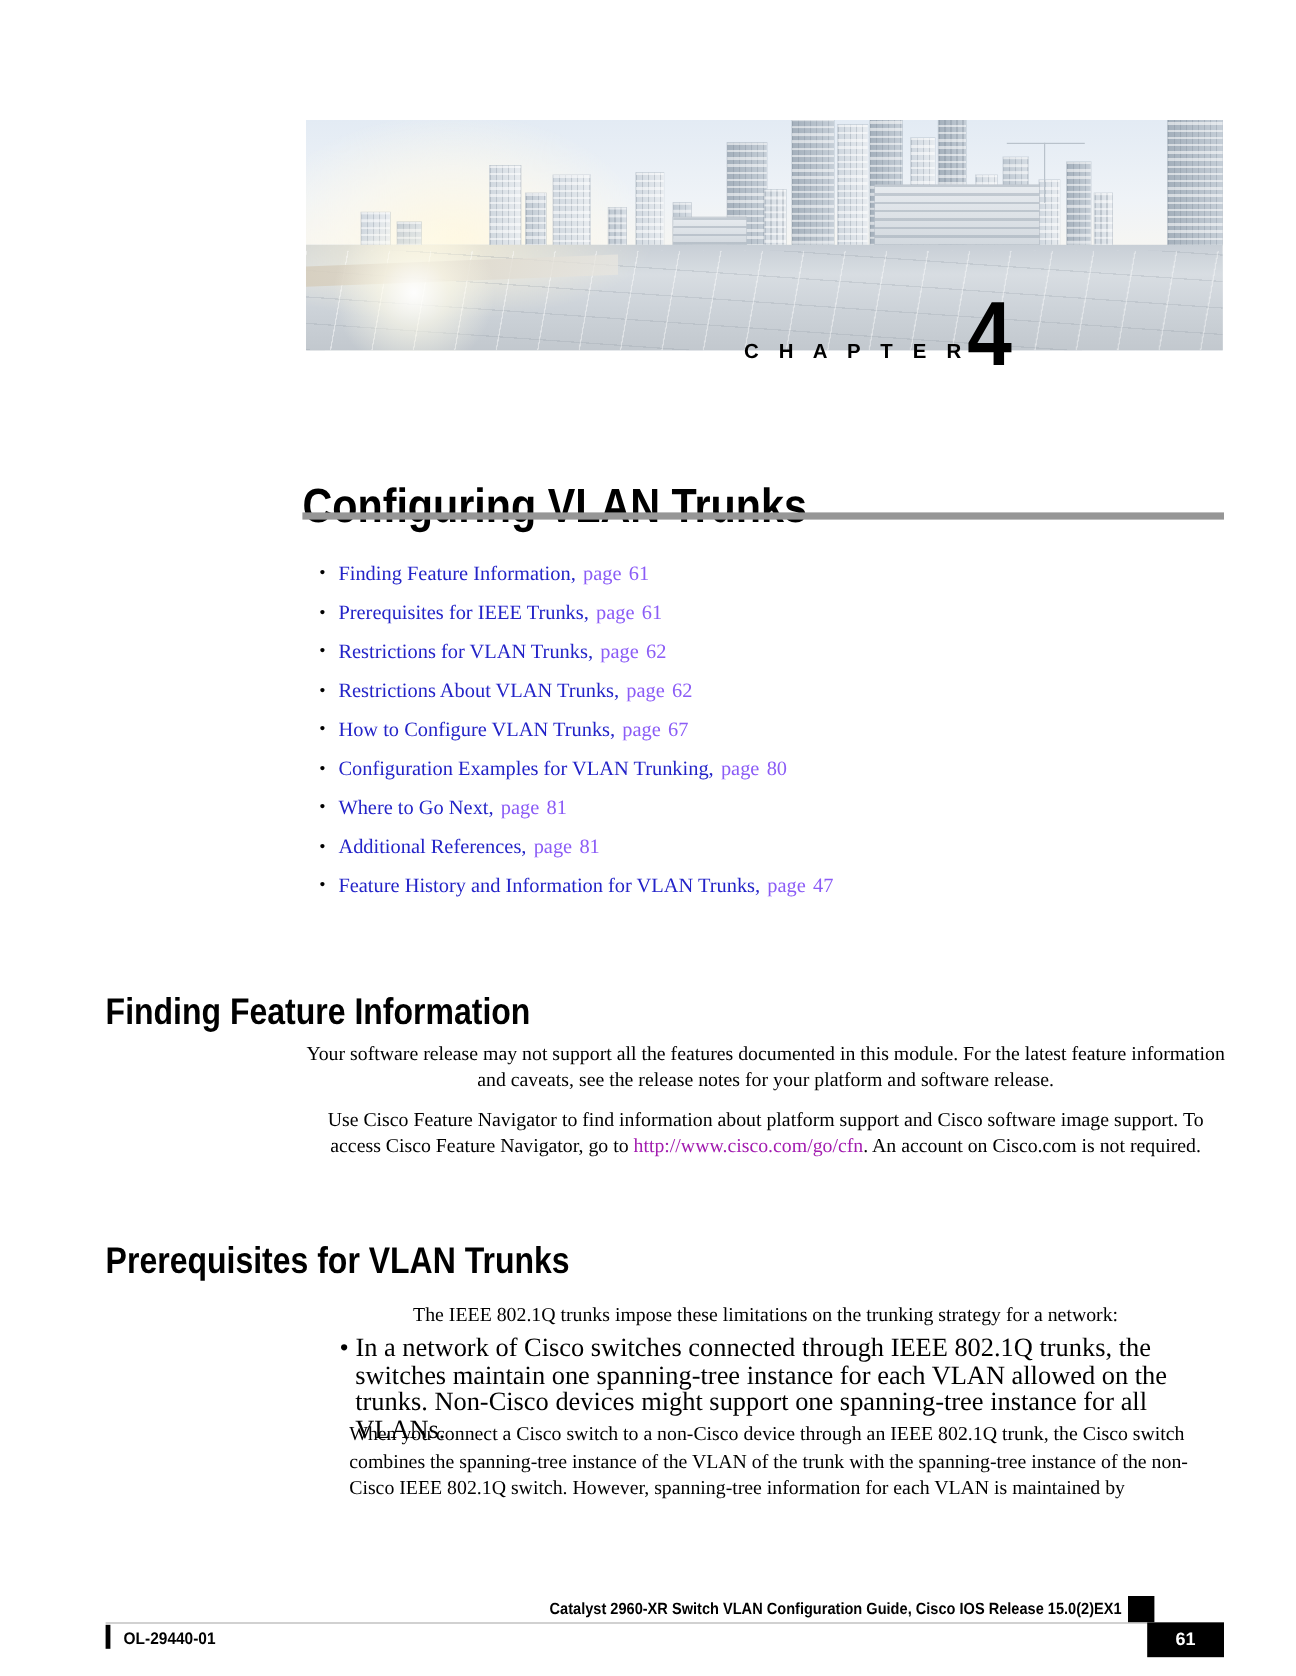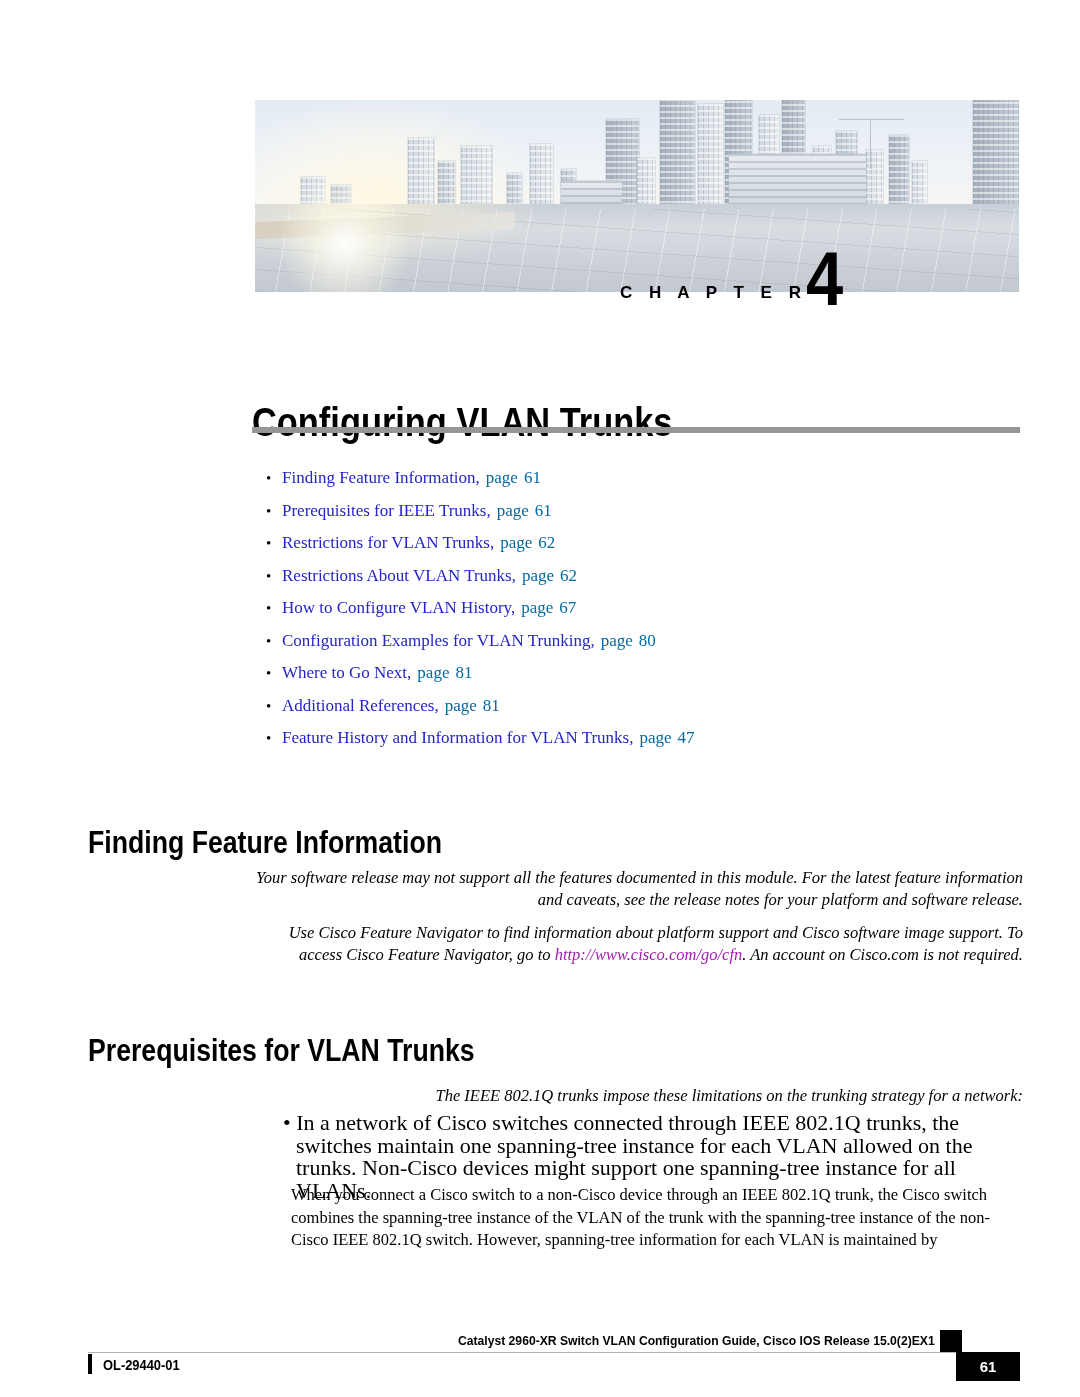--- a/index.html
+++ b/index.html
@@ -166,21 +166,21 @@
     left: 0;
     top: 0;
     color: #000;
     font-size: 15px;
     line-height: 22px;
   }
   .link-item .ltext {
     color: #2424c8;
   }
   .link-item .lpage {
-    color: #0369a1;
+    color: #8b5cf6;
   }
   .sp { display: inline-block; width: 6px; }
 
   
   .h1 {
     position: absolute;
     left: 88px;
     font-family: "Liberation Sans", "DejaVu Sans", sans-serif;
     font-weight: bold;
     font-size: 31px;
@@ -193,23 +193,22 @@
   #h-finding { top: 800px; }
   #h-prereq  { top: 1008px; }
 
   
   .para {
     position: absolute;
     left: 253px;
     width: 770px;
     font-size: 16.5px;
     line-height: 22.5px;
-    text-align: right;
-    color: #000;
-    font-style: italic;
+    text-align: center;
+    color: #000;
   }
   #p-finding-1 { top: 850px; }
   #p-finding-2 { top: 905px; }
   #p-prereq-1  { top: 1068px; }
 
   .bullet-para {
     position: absolute;
     left: 283px;
     width: 740px;
     font-size: 22px;
@@ -352,21 +351,21 @@
   <div class="link-item">
     <span class="bullet">•</span><span class="ltext">Prerequisites for IEEE Trunks,</span><span class="sp"></span><span class="lpage">page</span><span class="sp"></span><span class="lpage">61</span>
   </div>
   <div class="link-item">
     <span class="bullet">•</span><span class="ltext">Restrictions for VLAN Trunks,</span><span class="sp"></span><span class="lpage">page</span><span class="sp"></span><span class="lpage">62</span>
   </div>
   <div class="link-item">
     <span class="bullet">•</span><span class="ltext">Restrictions About VLAN Trunks,</span><span class="sp"></span><span class="lpage">page</span><span class="sp"></span><span class="lpage">62</span>
   </div>
   <div class="link-item">
-    <span class="bullet">•</span><span class="ltext">How to Configure VLAN History,</span><span class="sp"></span><span class="lpage">page</span><span class="sp"></span><span class="lpage">67</span>
+    <span class="bullet">•</span><span class="ltext">How to Configure VLAN Trunks,</span><span class="sp"></span><span class="lpage">page</span><span class="sp"></span><span class="lpage">67</span>
   </div>
   <div class="link-item">
     <span class="bullet">•</span><span class="ltext">Configuration Examples for VLAN Trunking,</span><span class="sp"></span><span class="lpage">page</span><span class="sp"></span><span class="lpage">80</span>
   </div>
   <div class="link-item">
     <span class="bullet">•</span><span class="ltext">Where to Go Next,</span><span class="sp"></span><span class="lpage">page</span><span class="sp"></span><span class="lpage">81</span>
   </div>
   <div class="link-item">
     <span class="bullet">•</span><span class="ltext">Additional References,</span><span class="sp"></span><span class="lpage">page</span><span class="sp"></span><span class="lpage">81</span>
   </div>

